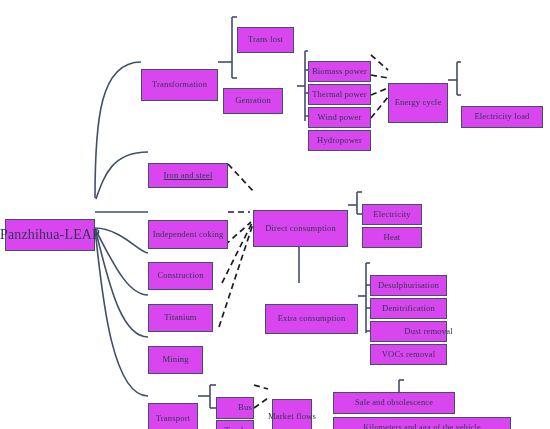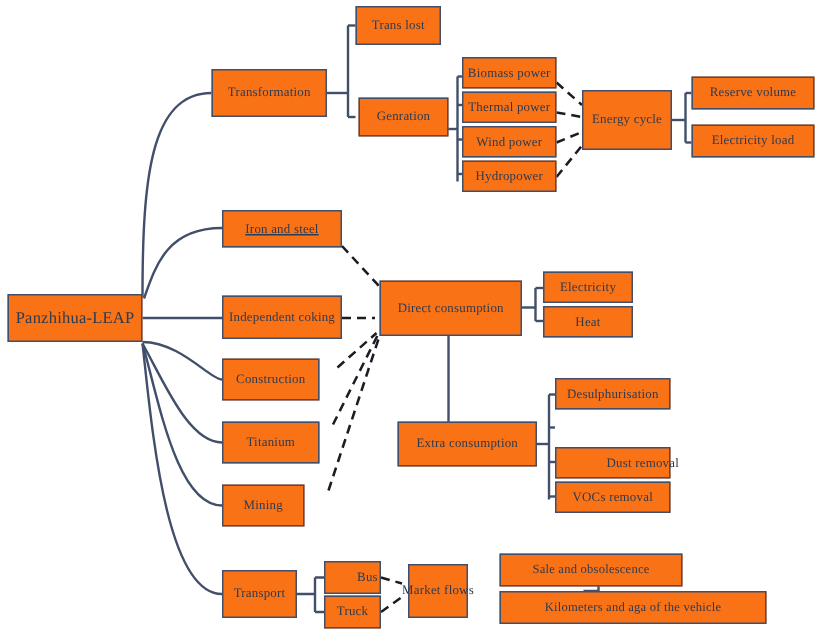--- a/index.html
+++ b/index.html
@@ -16,33 +16,34 @@
     background:#ffffff;
   }
   #wires{
     position:absolute;left:0;top:0;width:550px;height:429px;
     pointer-events:none;
   }
   .node{
     position:absolute;
     box-sizing:border-box;
     border:1.6px solid #414f6b;
-    background:#f97316;
+    background:#d946ef;
     color:#2e3a4f;
     display:flex;
     align-items:center;
     justify-content:center;
     text-align:center;
     font-size:8.6px;
     line-height:1.1;
     letter-spacing:0.15px;
     white-space:nowrap;
     z-index:2;
-  }
-  .node.root{ font-size:11px; }
+    margin-top:23px;
+  }
+  .node.root{ font-size:14px; }
   .node.wide{ font-size:8.4px; }
 </style>
 </head>
 <body>
 
 <div id="diagram">
 
   <svg id="wires" viewBox="0 0 550 429">
     <g fill="none" stroke="#414f6b" stroke-width="1.6" stroke-linecap="butt">
 
@@ -121,21 +122,21 @@
   </div>
 
   <div class="node" style="left:141px;top:46px;width:77px;height:32px;">
     <span>Transformation</span>
   </div>
 
   <div class="node" style="left:237px;top:4px;width:57px;height:26px;">
     <span>Trans lost</span>
   </div>
 
-  <div class="node" style="left:239px;top:65px;width:60px;height:26px;">
+  <div class="node" style="left:223px;top:65px;width:60px;height:26px;">
     <span>Genration</span>
   </div>
 
   <div class="node" style="left:308px;top:38px;width:63px;height:21px;">
     <span>Biomass power</span>
   </div>
 
   <div class="node" style="left:308px;top:61px;width:63px;height:21px;">
     <span>Thermal power</span>
   </div>
@@ -145,23 +146,20 @@
   </div>
 
   <div class="node" style="left:308px;top:107px;width:63px;height:21px;">
     <span>Hydropower</span>
   </div>
 
   <div class="node" style="left:388px;top:60px;width:60px;height:40px;">
     <span>Energy cycle</span>
   </div>
 
-  <div class="node" style="left:461px;top:51px;width:82px;height:22px;">
-    <span>Reserve  volume</span>
-  </div>
 
   <div class="node" style="left:461px;top:83px;width:82px;height:22px;">
     <span>Electricity load</span>
   </div>
 
   <div class="node" style="left:148px;top:140px;width:80px;height:25px;text-decoration:underline;">
     <span>Iron and steel</span>
   </div>
 
   <div class="node" style="left:148px;top:197px;width:80px;height:29px;">
@@ -193,20 +191,23 @@
   </div>
 
   <div class="node" style="left:265px;top:281px;width:93px;height:30px;">
     <span>Extra consumption</span>
   </div>
 
   <div class="node" style="left:370px;top:252px;width:77px;height:21px;">
     <span>Desulphurisation</span>
   </div>
 
+  <div class="node" style="left:370px;top:275px;width:77px;height:21px;">
+    <span>Denitrification</span>
+  </div>
 
   <div class="node" style="left:370px;top:298px;width:77px;height:21px;padding-left:40px;">
     <span>Dust removal</span>
   </div>
 
   <div class="node" style="left:370px;top:321px;width:77px;height:21px;">
     <span>VOCs removal</span>
   </div>
 
   <div class="node" style="left:148px;top:380px;width:50px;height:32px;">

